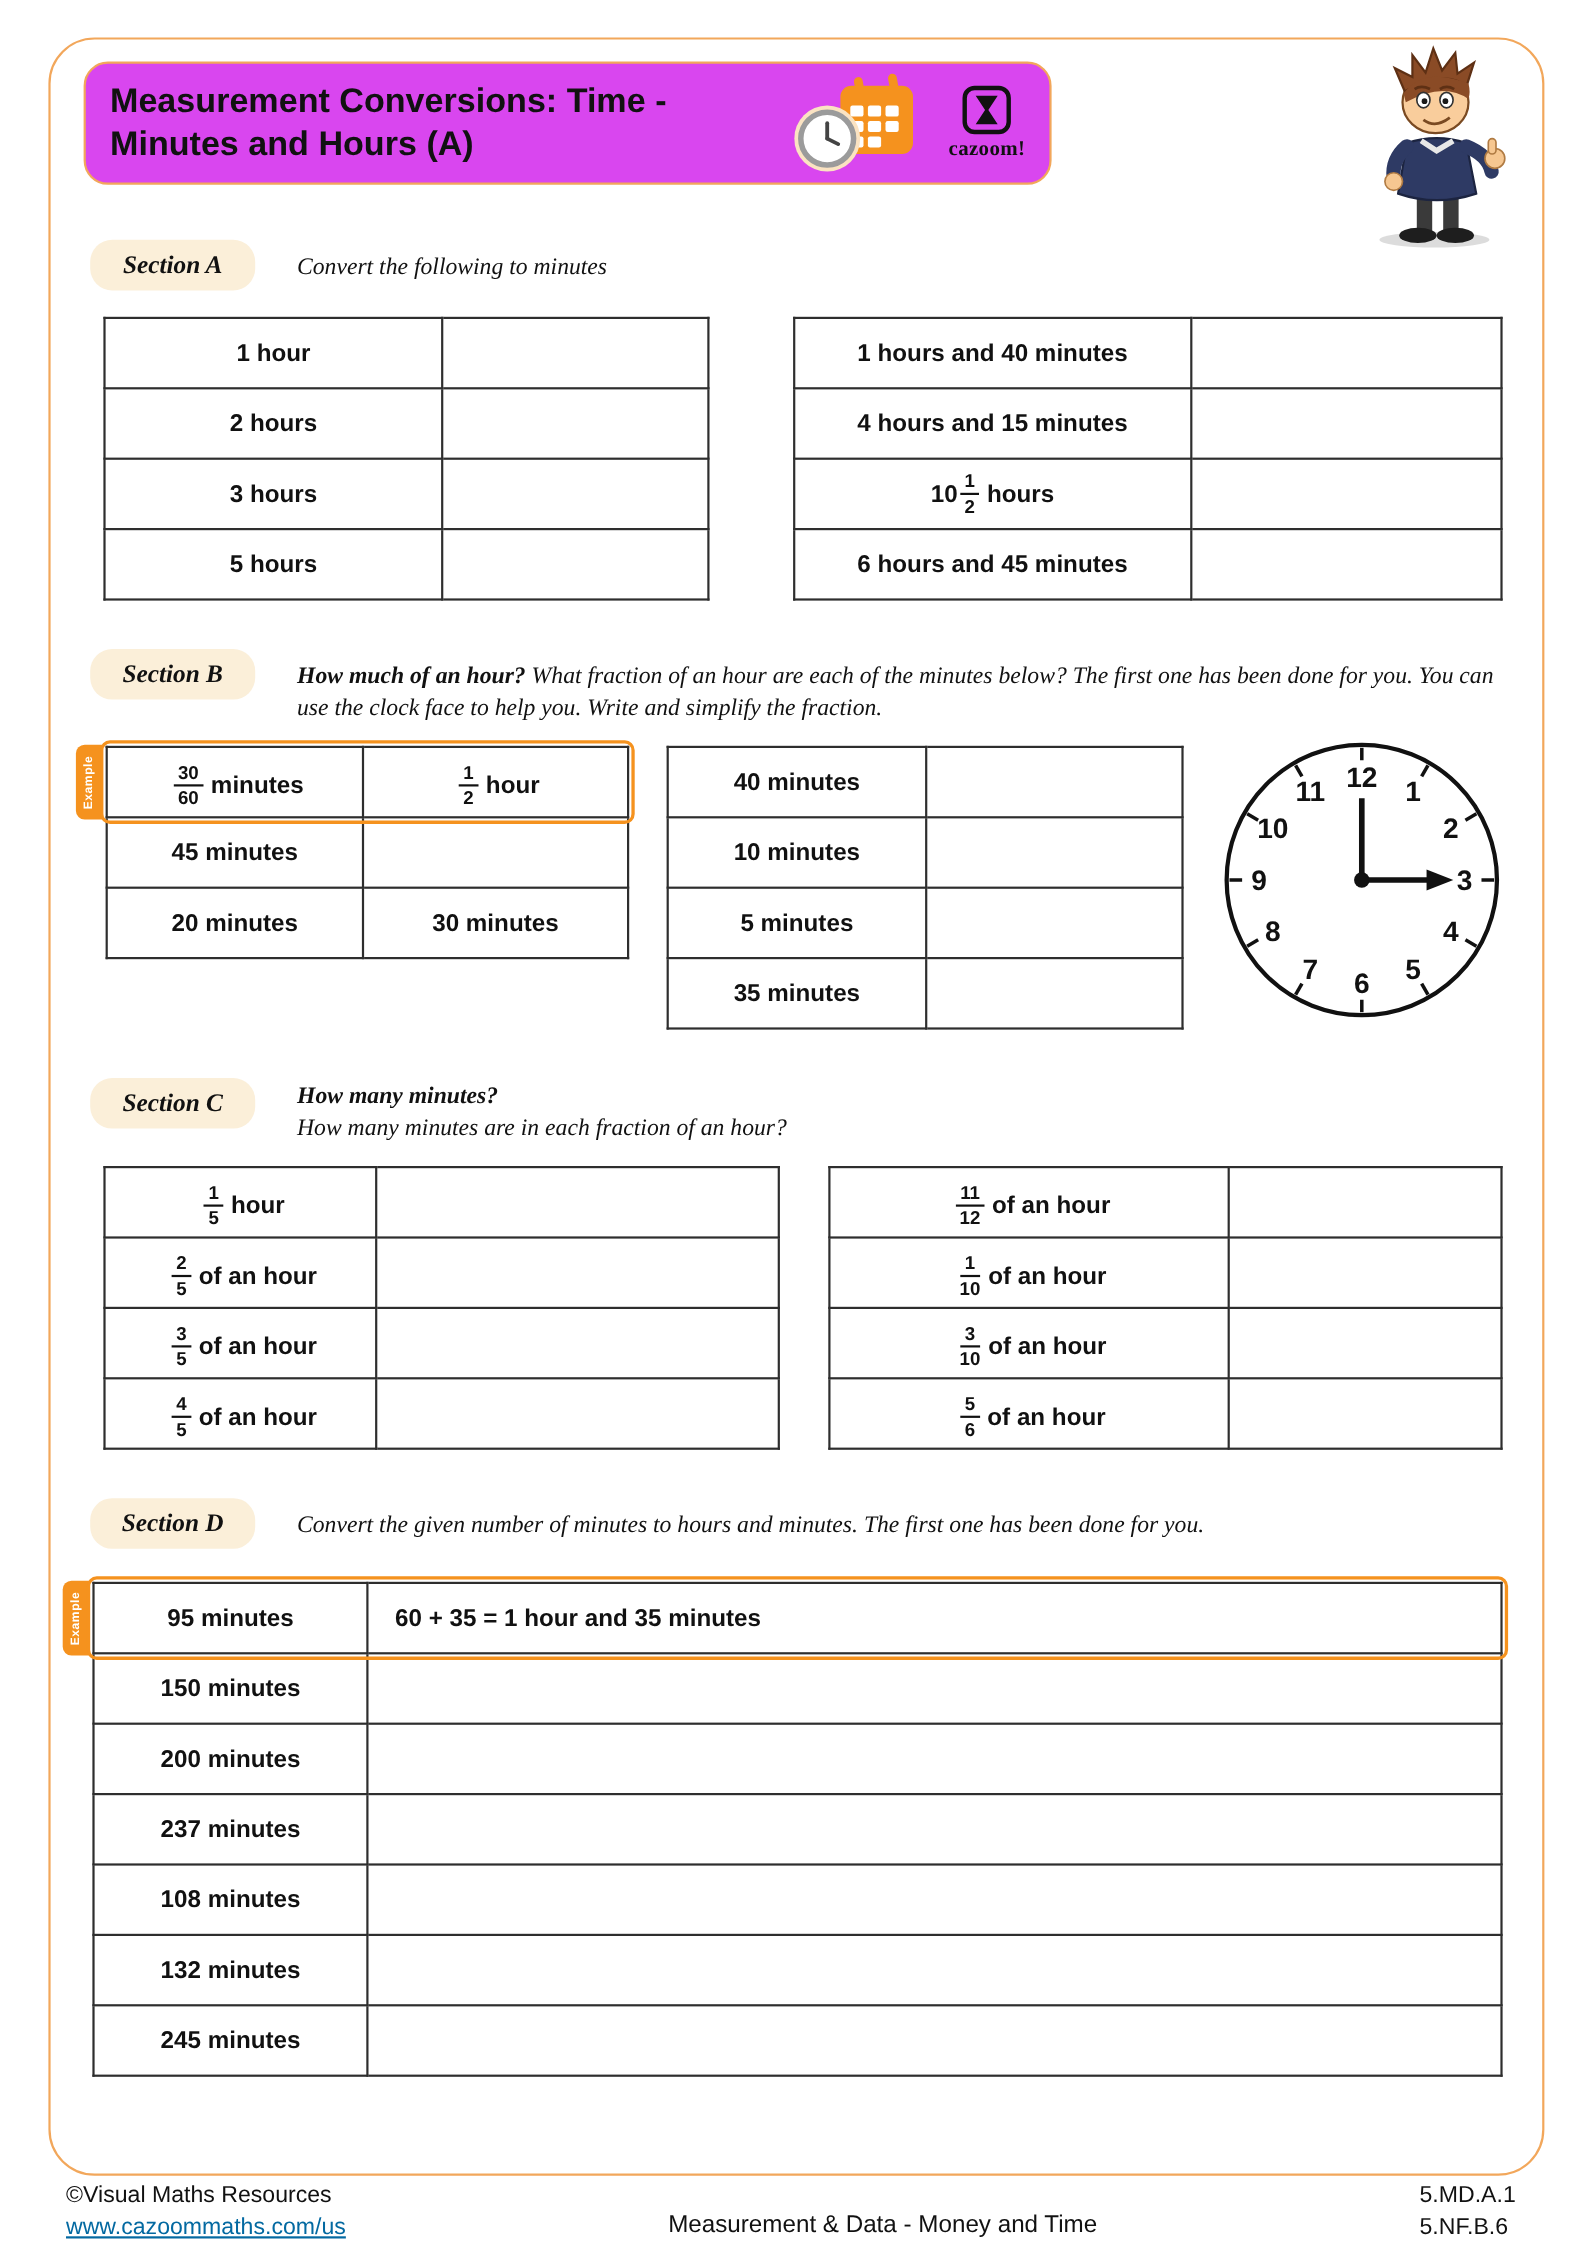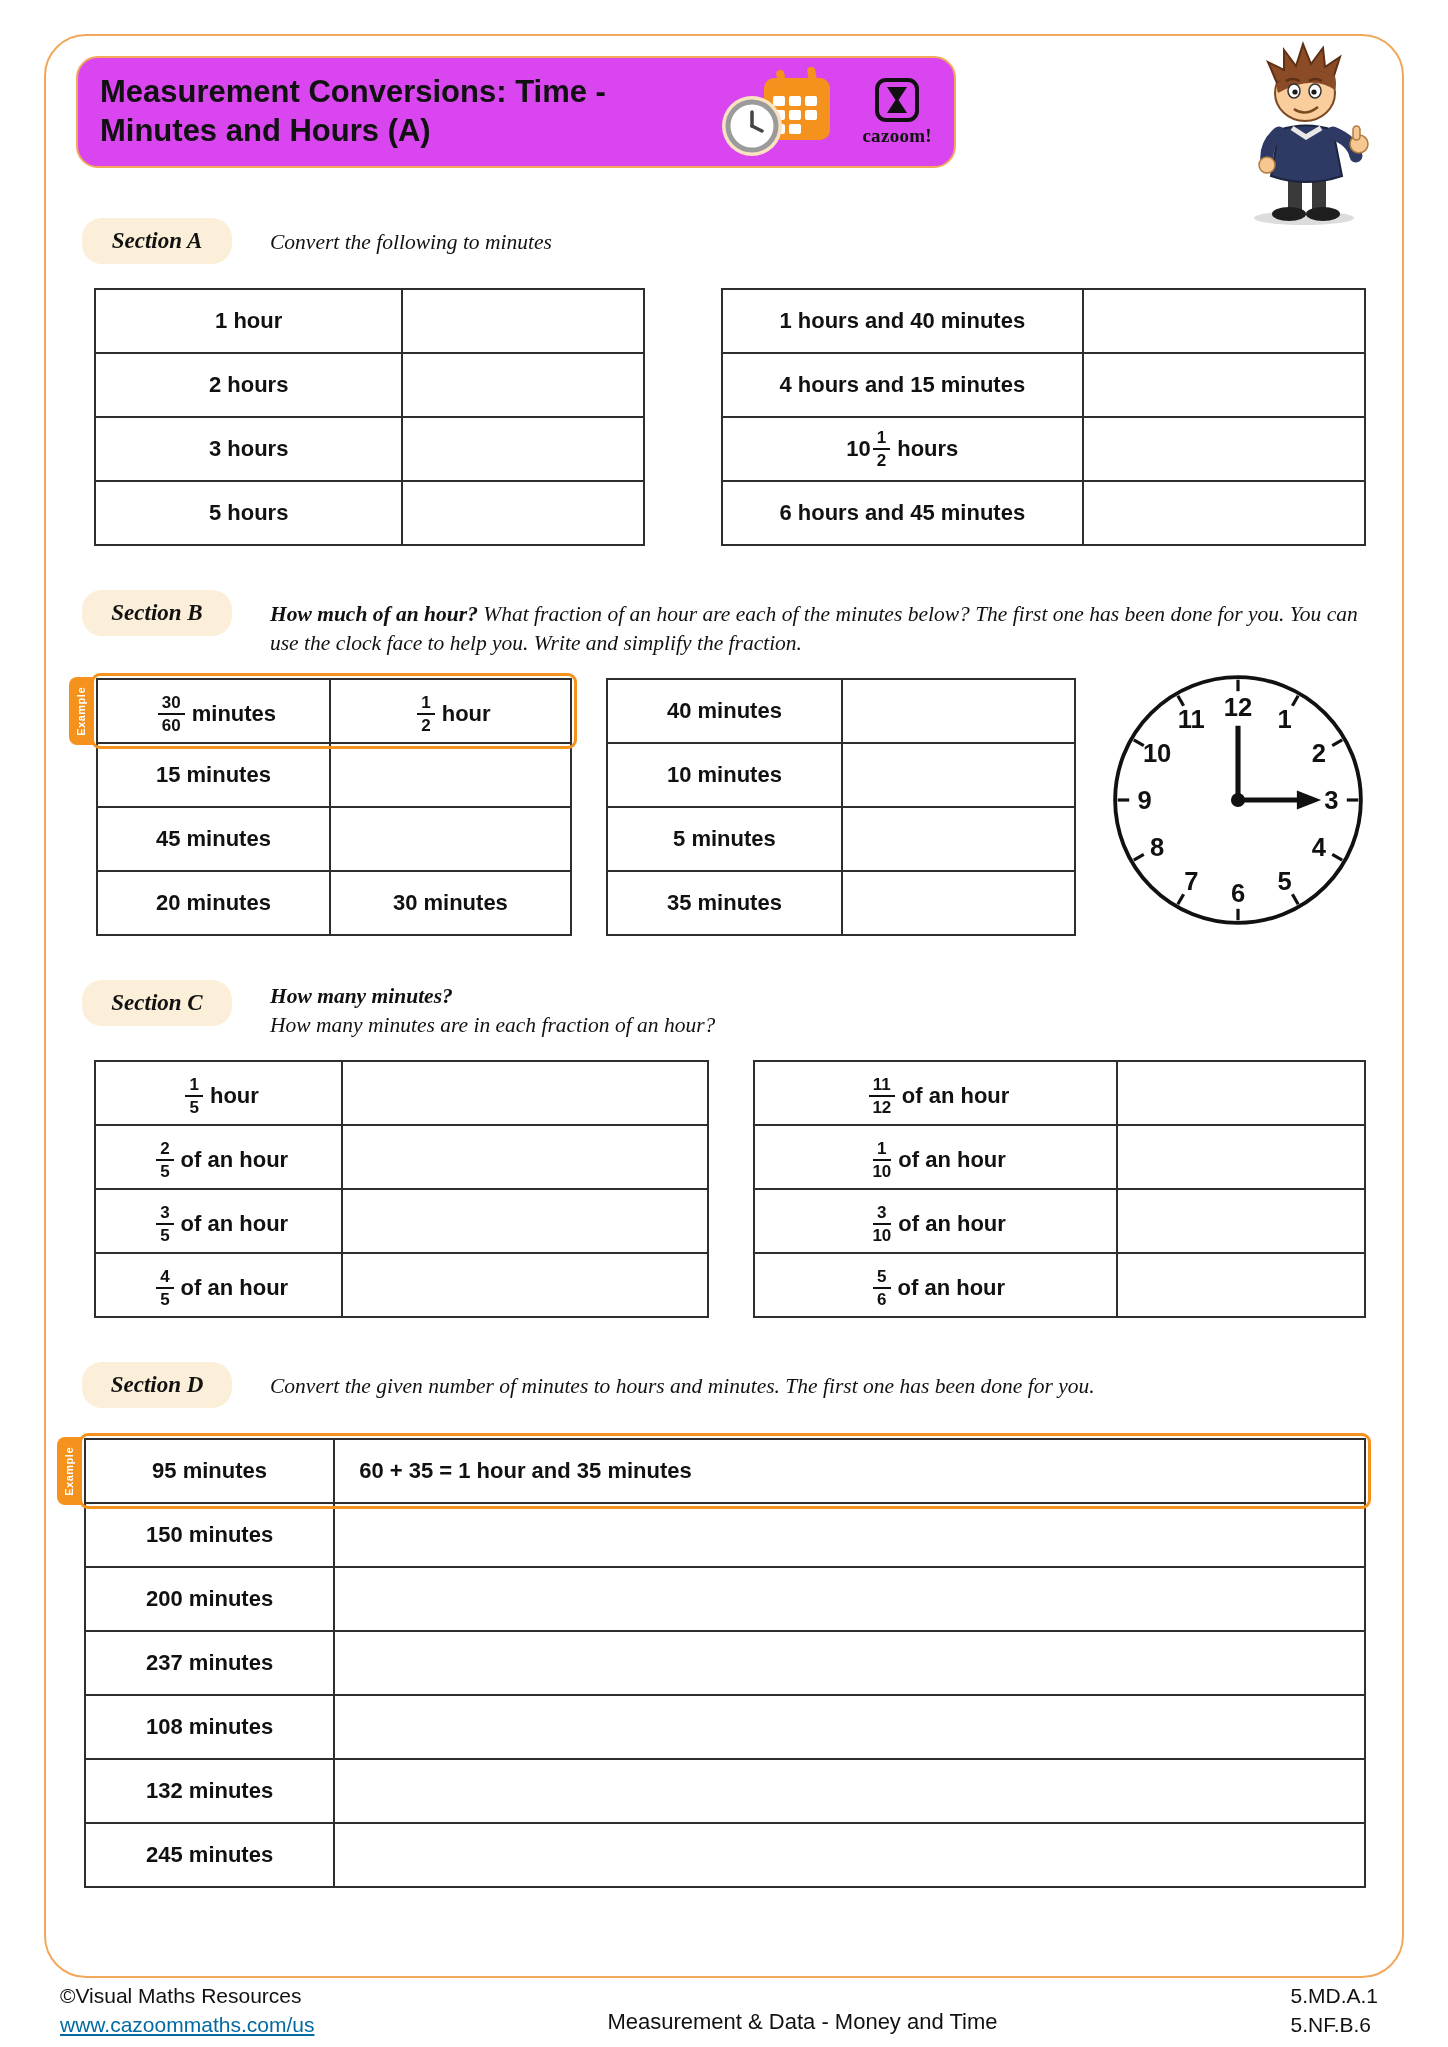--- a/index.html
+++ b/index.html
@@ -242,24 +242,20 @@
           <td class="q">
             <span class="fracline">
                   <span class="frac">
                     <span class="num">1</span>
                     <span class="den">2</span>
                   </span>
                   <span>hour</span>
                 </span>
           </td>
         </tr>
-        <tr>
-              <td class="q">15 minutes</td>
-              <td class="ans"></td>
-            </tr>
         <tr>
               <td class="q">45 minutes</td>
               <td class="ans"></td>
             </tr>
         <tr>
               <td class="q">20 minutes</td>
               <td class="q">30 minutes</td>
             </tr>
       </tbody>
         </table>

